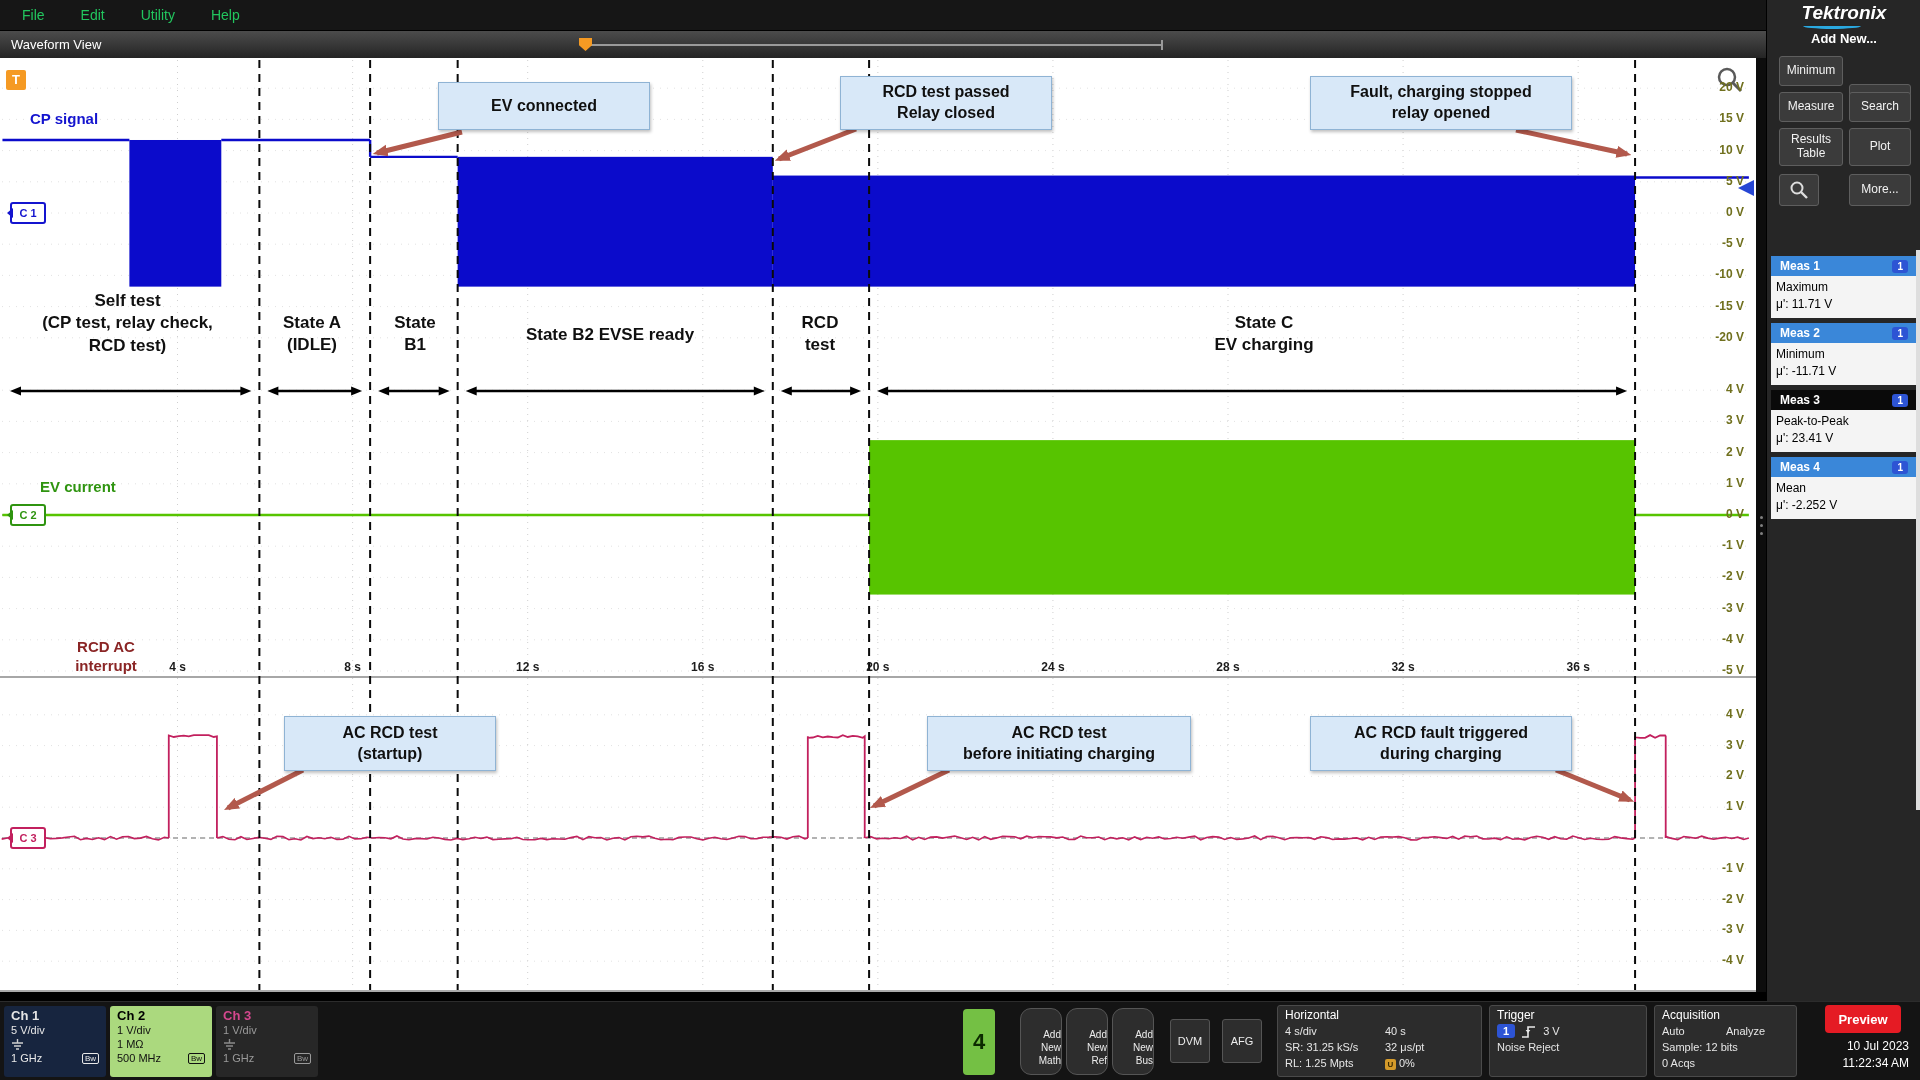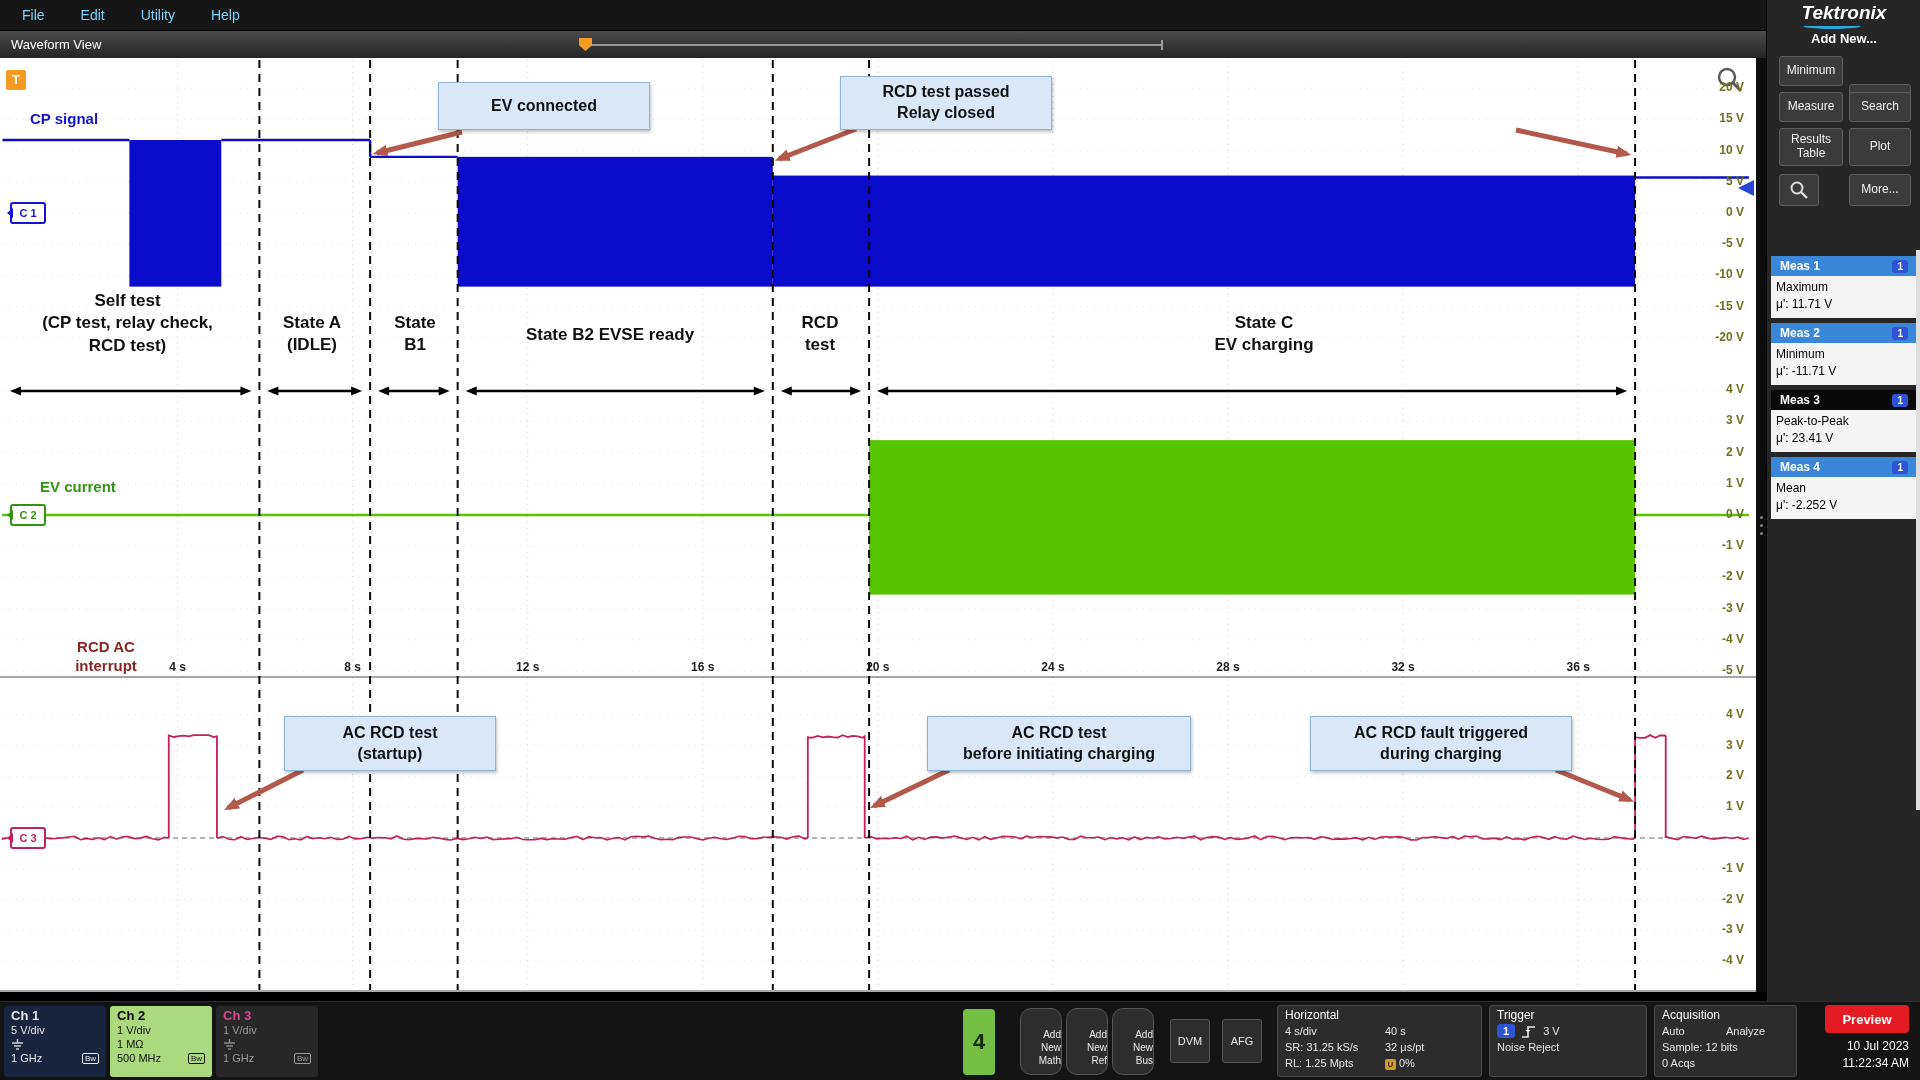--- a/index.html
+++ b/index.html
@@ -3,21 +3,21 @@
 <meta charset="utf-8">
 <style>
   * { margin:0; padding:0; box-sizing:border-box; }
   html,body { background:#000; }
   body { width:1920px; height:1080px; overflow:hidden; position:relative;
          font-family:"Liberation Sans", sans-serif; }
 
   
   #menubar { position:absolute; left:0; top:0; width:1766px; height:30px;
              background:#161616; display:flex; align-items:center; }
-  .menu-item { color:#7dd3fc; font-size:14px; padding:5px 14px; margin-left:8px; cursor:default; }
+  .menu-item { color:#22c55e; font-size:14px; padding:5px 14px; margin-left:8px; cursor:default; }
 
   
   #wf-titlebar { position:absolute; left:0; top:30px; width:1766px; height:28px;
                  background:linear-gradient(#4c4c4c,#242424); border-top:1px solid #000;
                  color:#fff; font-size:13px; line-height:28px; padding-left:11px; }
   #record-bar { position:absolute; left:585px; top:13px; width:578px; height:2px; background:#9a9a9a; }
   #record-bar .rb-tick { position:absolute; top:-4px; width:2px; height:10px; background:#9a9a9a; }
   #record-bar .rb-tick.left { left:0; } #record-bar .rb-tick.right { right:0; }
   #record-bar .rb-trig { position:absolute; left:-6px; top:-6px; width:13px; height:13px; background:#f59a23;
                          clip-path:polygon(0 0,100% 0,100% 55%,50% 100%,0 55%); }
@@ -108,21 +108,21 @@
   .info-title { font-size:12px; color:#fff; margin-bottom:1px; }
   .info-row { display:flex; align-items:center; height:16px; }
   .info-row .col1 { width:100px; } .info-row .col2 { flex:1; }
   #panel-horizontal { left:1277px; width:205px; }
   #panel-trigger    { left:1489px; width:158px; }
   #panel-acq        { left:1654px; width:143px; }
   .trig-badge { background:#2d54d4; color:#fff; font-size:11px; font-weight:bold;
                 border-radius:3px; padding:1px 6px; margin-right:6px; }
   #pos-icon { display:inline-block; width:11px; height:11px; background:#d49a2a; border-radius:2px;
               color:#3a2a00; font-size:8px; font-weight:bold; text-align:center; line-height:11px; margin-right:3px; }
-  #preview-btn { position:absolute; left:1825px; top:3px; width:84px; height:28px; background:#e51b24;
+  #preview-btn { position:absolute; left:1825px; top:3px; width:76px; height:28px; background:#e51b24;
                  color:#fff; font-weight:bold; font-size:13px; border:none; border-radius:4px; }
   #bb-date { position:absolute; left:1787px; top:37px; width:122px; text-align:right; font-size:12px; }
   #bb-time { position:absolute; left:1787px; top:54px; width:122px; text-align:right; font-size:12px; }
 </style>
 </head>
 <body>
 
 <div id="menubar">
   <span class="menu-item">File</span>
   <span class="menu-item">Edit</span>
@@ -260,20 +260,24 @@
     <div>interrupt</div>
   </div>
 
   <div class="ann-box" style="left:438px;top:24px;width:212px;height:48px;">
     <div>EV connected</div>
   </div>
   <div class="ann-box" style="left:840px;top:18px;width:212px;height:54px;">
     <div>RCD test passed</div>
     <div>Relay closed</div>
   </div>
+  <div class="ann-box" style="left:1310px;top:18px;width:262px;height:54px;">
+    <div>Fault, charging stopped</div>
+    <div>relay opened</div>
+  </div>
   <div class="ann-box" style="left:284px;top:658px;width:212px;height:55px;">
     <div>AC RCD test</div>
     <div>(startup)</div>
   </div>
   <div class="ann-box" style="left:927px;top:658px;width:264px;height:55px;">
     <div>AC RCD test</div>
     <div>before initiating charging</div>
   </div>
   <div class="ann-box" style="left:1310px;top:658px;width:262px;height:55px;">
     <div>AC RCD fault triggered</div>

